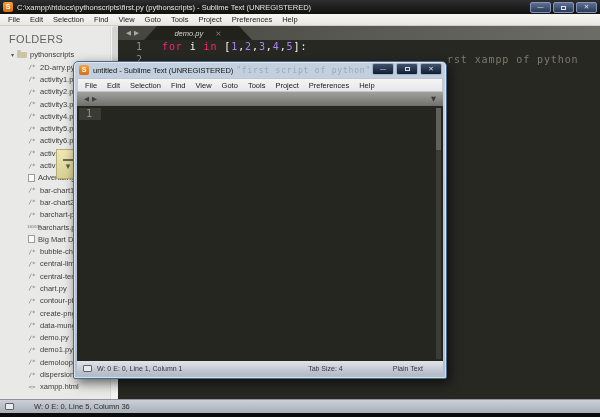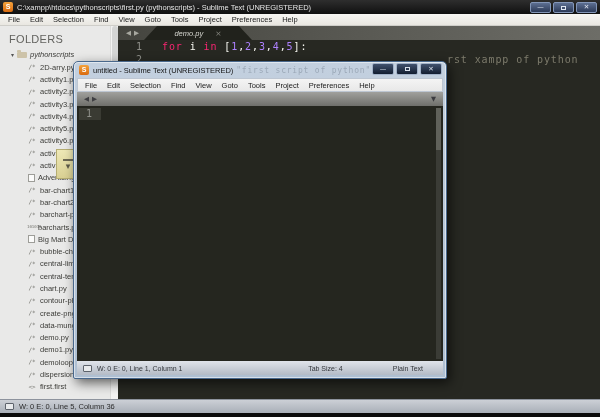--- a/index.html
+++ b/index.html
@@ -39,21 +39,21 @@
     display:flex; align-items:center; padding-left:3px; z-index:2;
   }
   .menu-item { font-size:7.5px; color:#1c1c1c; padding:0 5px; }
 
   
   .sidebar {
     position:absolute; left:0; top:26px; width:110px; height:373px;
     background:#e9e9e8; overflow:hidden; z-index:1;
   }
   .folders-header { padding:7px 0 3px 9px; font-size:11px; color:#62625e; letter-spacing:.3px; }
-  .folder-row { display:flex; align-items:center; gap:3px; height:13px; padding-left:11px;font-style:italic; }
+  .folder-row { display:flex; align-items:center; gap:3px; height:13px; padding-left:11px; }
   .tree-arrow { font-size:6px; color:#555; }
   .folder-icon { width:10px; height:6px; background:#cdc3a9; border-radius:1px; position:relative; margin-top:1px; }
   .folder-icon::before { content:""; position:absolute; left:0; top:-2px; width:4px; height:2px; background:#cdc3a9; border-radius:1px 1px 0 0; }
   .folder-label { font-size:7.5px; color:#3a3a36; }
   .file-row { display:flex; align-items:center; gap:3px; height:12.3px; padding-left:27px; white-space:nowrap; }
   .ficon { width:10px; flex:0 0 auto; text-align:center; font-family:"DejaVu Sans Mono",monospace; font-size:6px; color:#74746e; line-height:8px; }
   .ficon-doc, .ficon-img { width:7px; height:8px; background:#fbfbfa; border:1px solid #9d9d98; margin-left:1px; }
   .ficon-img { display:flex; align-items:center; justify-content:center; }
   .ficon-img::after { content:""; width:3px; height:3px; background:#b4b4ae; }
   .ficon-bin { font-size:4px; letter-spacing:0; line-height:4px; word-break:break-all; width:8px; }
@@ -82,21 +82,21 @@
   .code-text { padding-left:20px; color:var(--plain,#f8f8f2); }
   .tok-keyword { color:var(--kw,#f92672);text-align:right; }
   .tok-number { color:var(--num,#ae81ff); }
   .tok-plain { color:var(--plain,#f8f8f2); }
   .occluded-text { position:absolute; left:329px; top:27px; height:13px; line-height:13px; color:var(--comment,#7d7b6c); white-space:nowrap; }
 
   
   .outer-statusbar {
     position:absolute; left:0; top:399px; width:600px; height:14px;
     background:linear-gradient(#ccd0d6,#a9afb8); border-top:1px solid #8d939d;
-    display:flex; align-items:center; gap:5px; padding:0 5px; z-index:2;
+    display:flex; align-items:center; gap:20px; padding:0 5px; z-index:2;
   }
   .status-icon { width:9px; height:7px; background:#e8eaec; border:1px solid #5d636c; border-radius:1px; }
   .status-text { font-size:7.5px; color:#2c2c2c; }
   .bottom-strip { position:absolute; left:0; top:413px; width:600px; height:4px; background:#0b0b0b; z-index:2; }
 
   
   .cursor-artifact {
     position:absolute; left:56px; top:149px; width:24px; height:30px;
     background:linear-gradient(#eee8b6,#d9d093); border:1px solid #b5ad72; z-index:4;
     display:flex; flex-direction:column; align-items:center; justify-content:center;
@@ -285,21 +285,21 @@
         <div class="file-row">
           <span class="ficon ficon-py">/*</span>
           <span class="flabel">demoloop.p</span>
         </div>
         <div class="file-row">
           <span class="ficon ficon-py">/*</span>
           <span class="flabel">dispersion.py</span>
         </div>
         <div class="file-row">
           <span class="ficon ficon-html">&lt;&gt;</span>
-          <span class="flabel">first.first</span>
+          <span class="flabel">xampp.html</span>
         </div>
       </div>
   </div>
   <div class="sidebar-scrollbar">
     <div class="sidebar-scroll-thumb"></div>
   </div>
 
   <div class="editor-area">
     <div class="tabbar">
       <span class="tab-nav glyph"><span>◀</span><span>▶</span></span>

